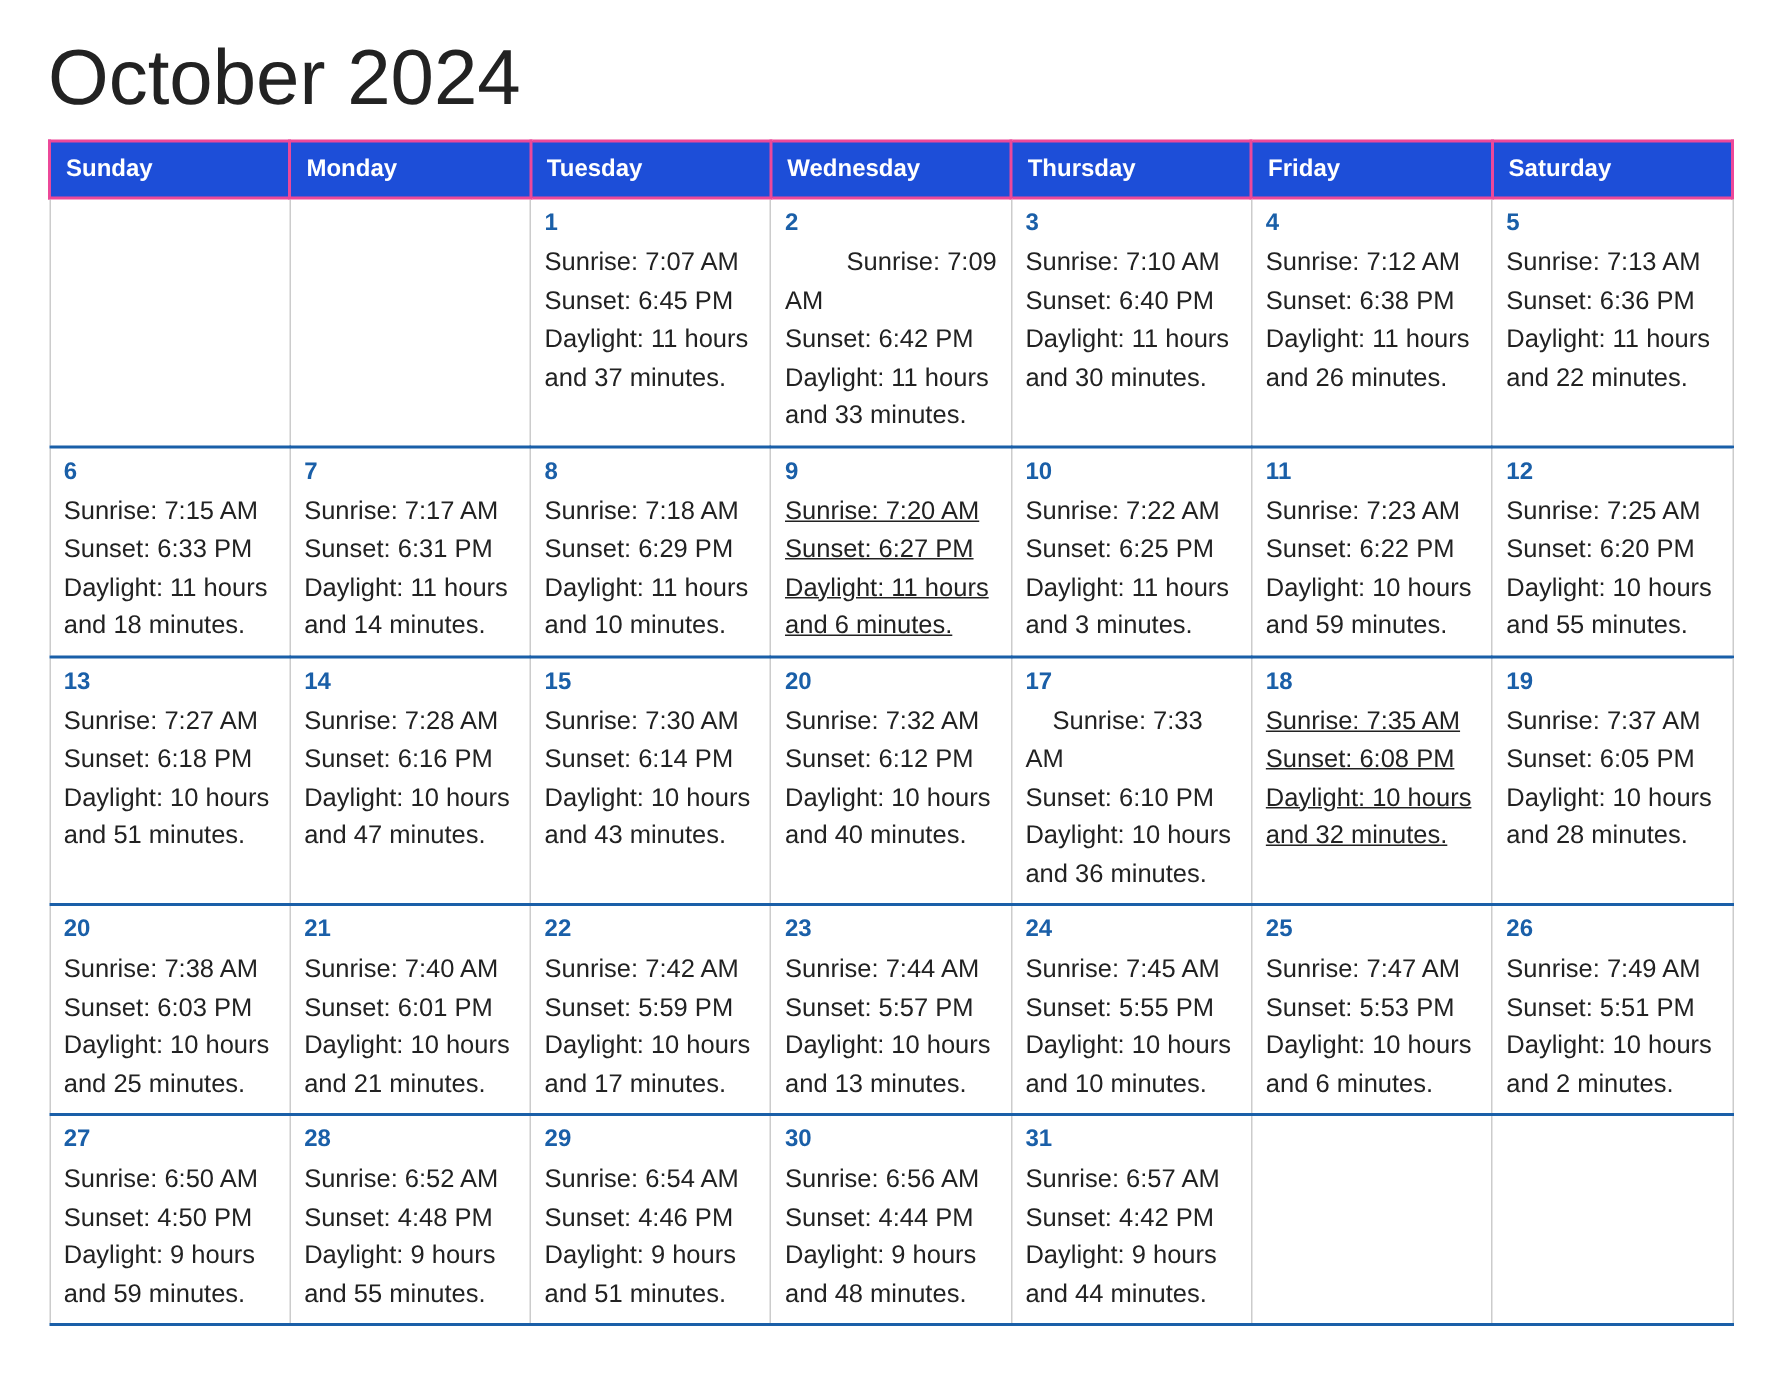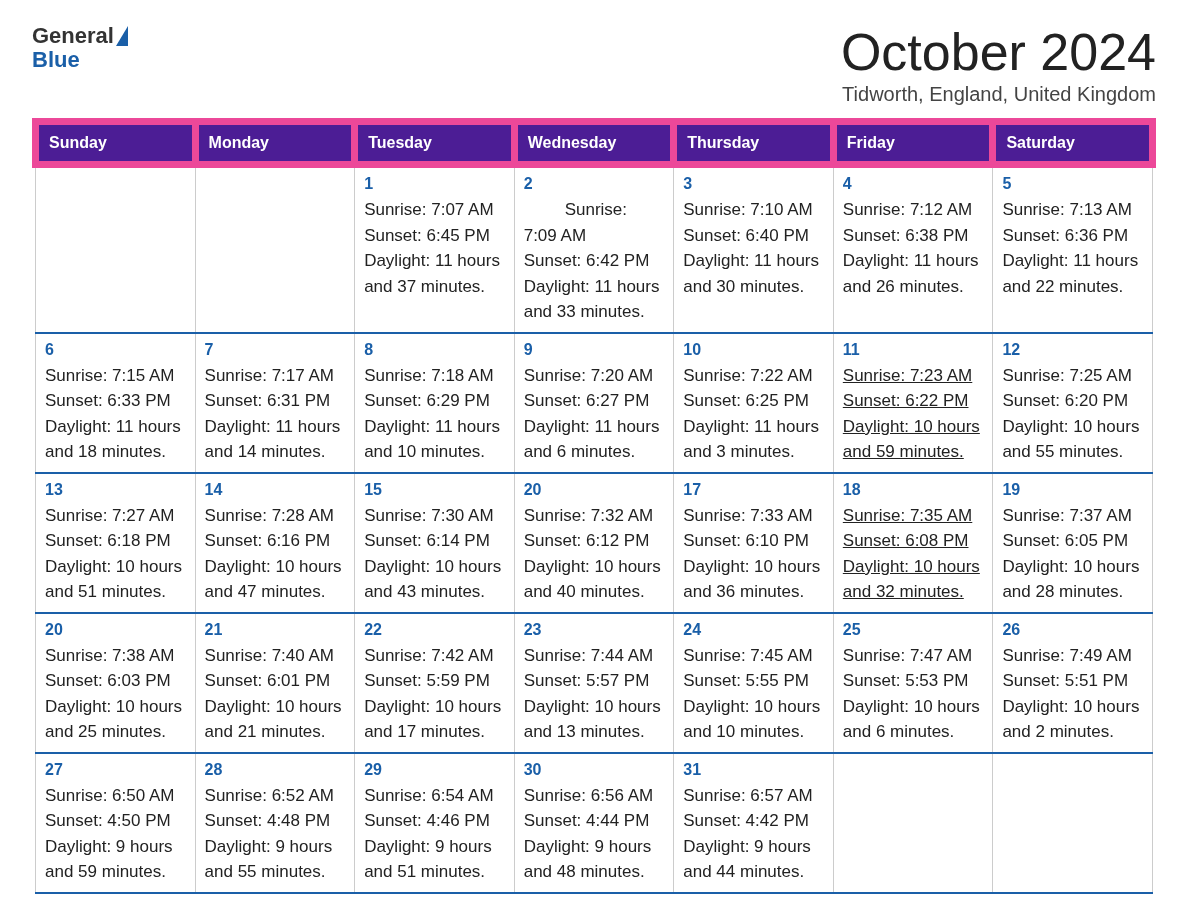--- a/index.html
+++ b/index.html
@@ -52,27 +52,27 @@
       font-size: 20px;
       color: #444;
       margin-top: 2px;
     }
     table {
       width: 100%;
       border-collapse: collapse;
       margin-top: 12px;
     }
     thead tr th {
-      background-color: #4c1d95;
+      background-color: #1d4ed8;
       color: #fff;
       font-size: 16px;
       font-weight: bold;
       padding: 9px 10px;
       text-align: left;
-      border: 7px solid #ec4899;
+      border: 2px solid #ec4899;
     }
     tbody tr td {
       border: 1px solid #ccc;
       vertical-align: top;
       padding: 7px 9px;
       font-size: 13px;
       color: #222;
       width: calc(100% / 7);
       min-height: 100px;
     }
@@ -92,32 +92,22 @@
       border-bottom: 2px solid #1a5fa8;
     }
     td.empty {
       background: #fff;
     }
   </style>
 </head>
 <body>
 
 <div class="header">
-  <div class="logo">
-    <div style="display:flex;flex-direction:column;line-height:1.15;">
-      <span style="display:flex;align-items:center;">
-        <span class="logo-text">General</span>
-        <span class="logo-triangle"></span>
-      </span>
-      <span class="logo-text logo-blue">Blue</span>
-    </div>
-  </div>
   <div class="title-block">
     <div class="month-title">October 2024</div>
-    <div class="location">Tidworth, England, United Kingdom</div>
   </div>
 </div>
 
 <table>
   <thead>
     <tr id="header-row">
         <th>Sunday</th>
         <th>Monday</th>
         <th>Tuesday</th>
         <th>Wednesday</th>
@@ -157,29 +147,29 @@
 Daylight: 11 hours
 and 18 minutes.</span></td>
         <td><span class="day-number">7</span><span class="day-info" style="white-space: pre-line;">Sunrise: 7:17 AM
 Sunset: 6:31 PM
 Daylight: 11 hours
 and 14 minutes.</span></td>
         <td><span class="day-number">8</span><span class="day-info" style="white-space: pre-line;">Sunrise: 7:18 AM
 Sunset: 6:29 PM
 Daylight: 11 hours
 and 10 minutes.</span></td>
-        <td><span class="day-number">9</span><span class="day-info" style="white-space: pre-line;">Sunrise: 7:20 AM
+        <td><span class="day-number">9</span><span class="day-info" style="white-space: pre-line; text-decoration: underline;">Sunrise: 7:20 AM
 Sunset: 6:27 PM
 Daylight: 11 hours
 and 6 minutes.</span></td>
         <td><span class="day-number">10</span><span class="day-info" style="white-space: pre-line;">Sunrise: 7:22 AM
 Sunset: 6:25 PM
 Daylight: 11 hours
 and 3 minutes.</span></td>
-        <td><span class="day-number">11</span><span class="day-info" style="white-space: pre-line; text-decoration: underline;">Sunrise: 7:23 AM
+        <td><span class="day-number">11</span><span class="day-info" style="white-space: pre-line;">Sunrise: 7:23 AM
 Sunset: 6:22 PM
 Daylight: 10 hours
 and 59 minutes.</span></td>
         <td><span class="day-number">12</span><span class="day-info" style="white-space: pre-line;">Sunrise: 7:25 AM
 Sunset: 6:20 PM
 Daylight: 10 hours
 and 55 minutes.</span></td>
       </tr>
       <tr>
         <td><span class="day-number">13</span><span class="day-info" style="white-space: pre-line;">Sunrise: 7:27 AM
@@ -191,21 +181,21 @@
 Daylight: 10 hours
 and 47 minutes.</span></td>
         <td><span class="day-number">15</span><span class="day-info" style="white-space: pre-line;">Sunrise: 7:30 AM
 Sunset: 6:14 PM
 Daylight: 10 hours
 and 43 minutes.</span></td>
         <td><span class="day-number">20</span><span class="day-info" style="white-space: pre-line;">Sunrise: 7:32 AM
 Sunset: 6:12 PM
 Daylight: 10 hours
 and 40 minutes.</span></td>
-        <td><span class="day-number">17</span><span class="day-info" style="white-space: pre-line;">Sunrise: 7:33 AM
+        <td><span class="day-number">17</span><span class="day-info" style="white-space: pre-line; margin-left: 18px;">Sunrise: 7:33 AM
 Sunset: 6:10 PM
 Daylight: 10 hours
 and 36 minutes.</span></td>
         <td><span class="day-number">18</span><span class="day-info" style="white-space: pre-line; text-decoration: underline;">Sunrise: 7:35 AM
 Sunset: 6:08 PM
 Daylight: 10 hours
 and 32 minutes.</span></td>
         <td><span class="day-number">19</span><span class="day-info" style="white-space: pre-line;">Sunrise: 7:37 AM
 Sunset: 6:05 PM
 Daylight: 10 hours

